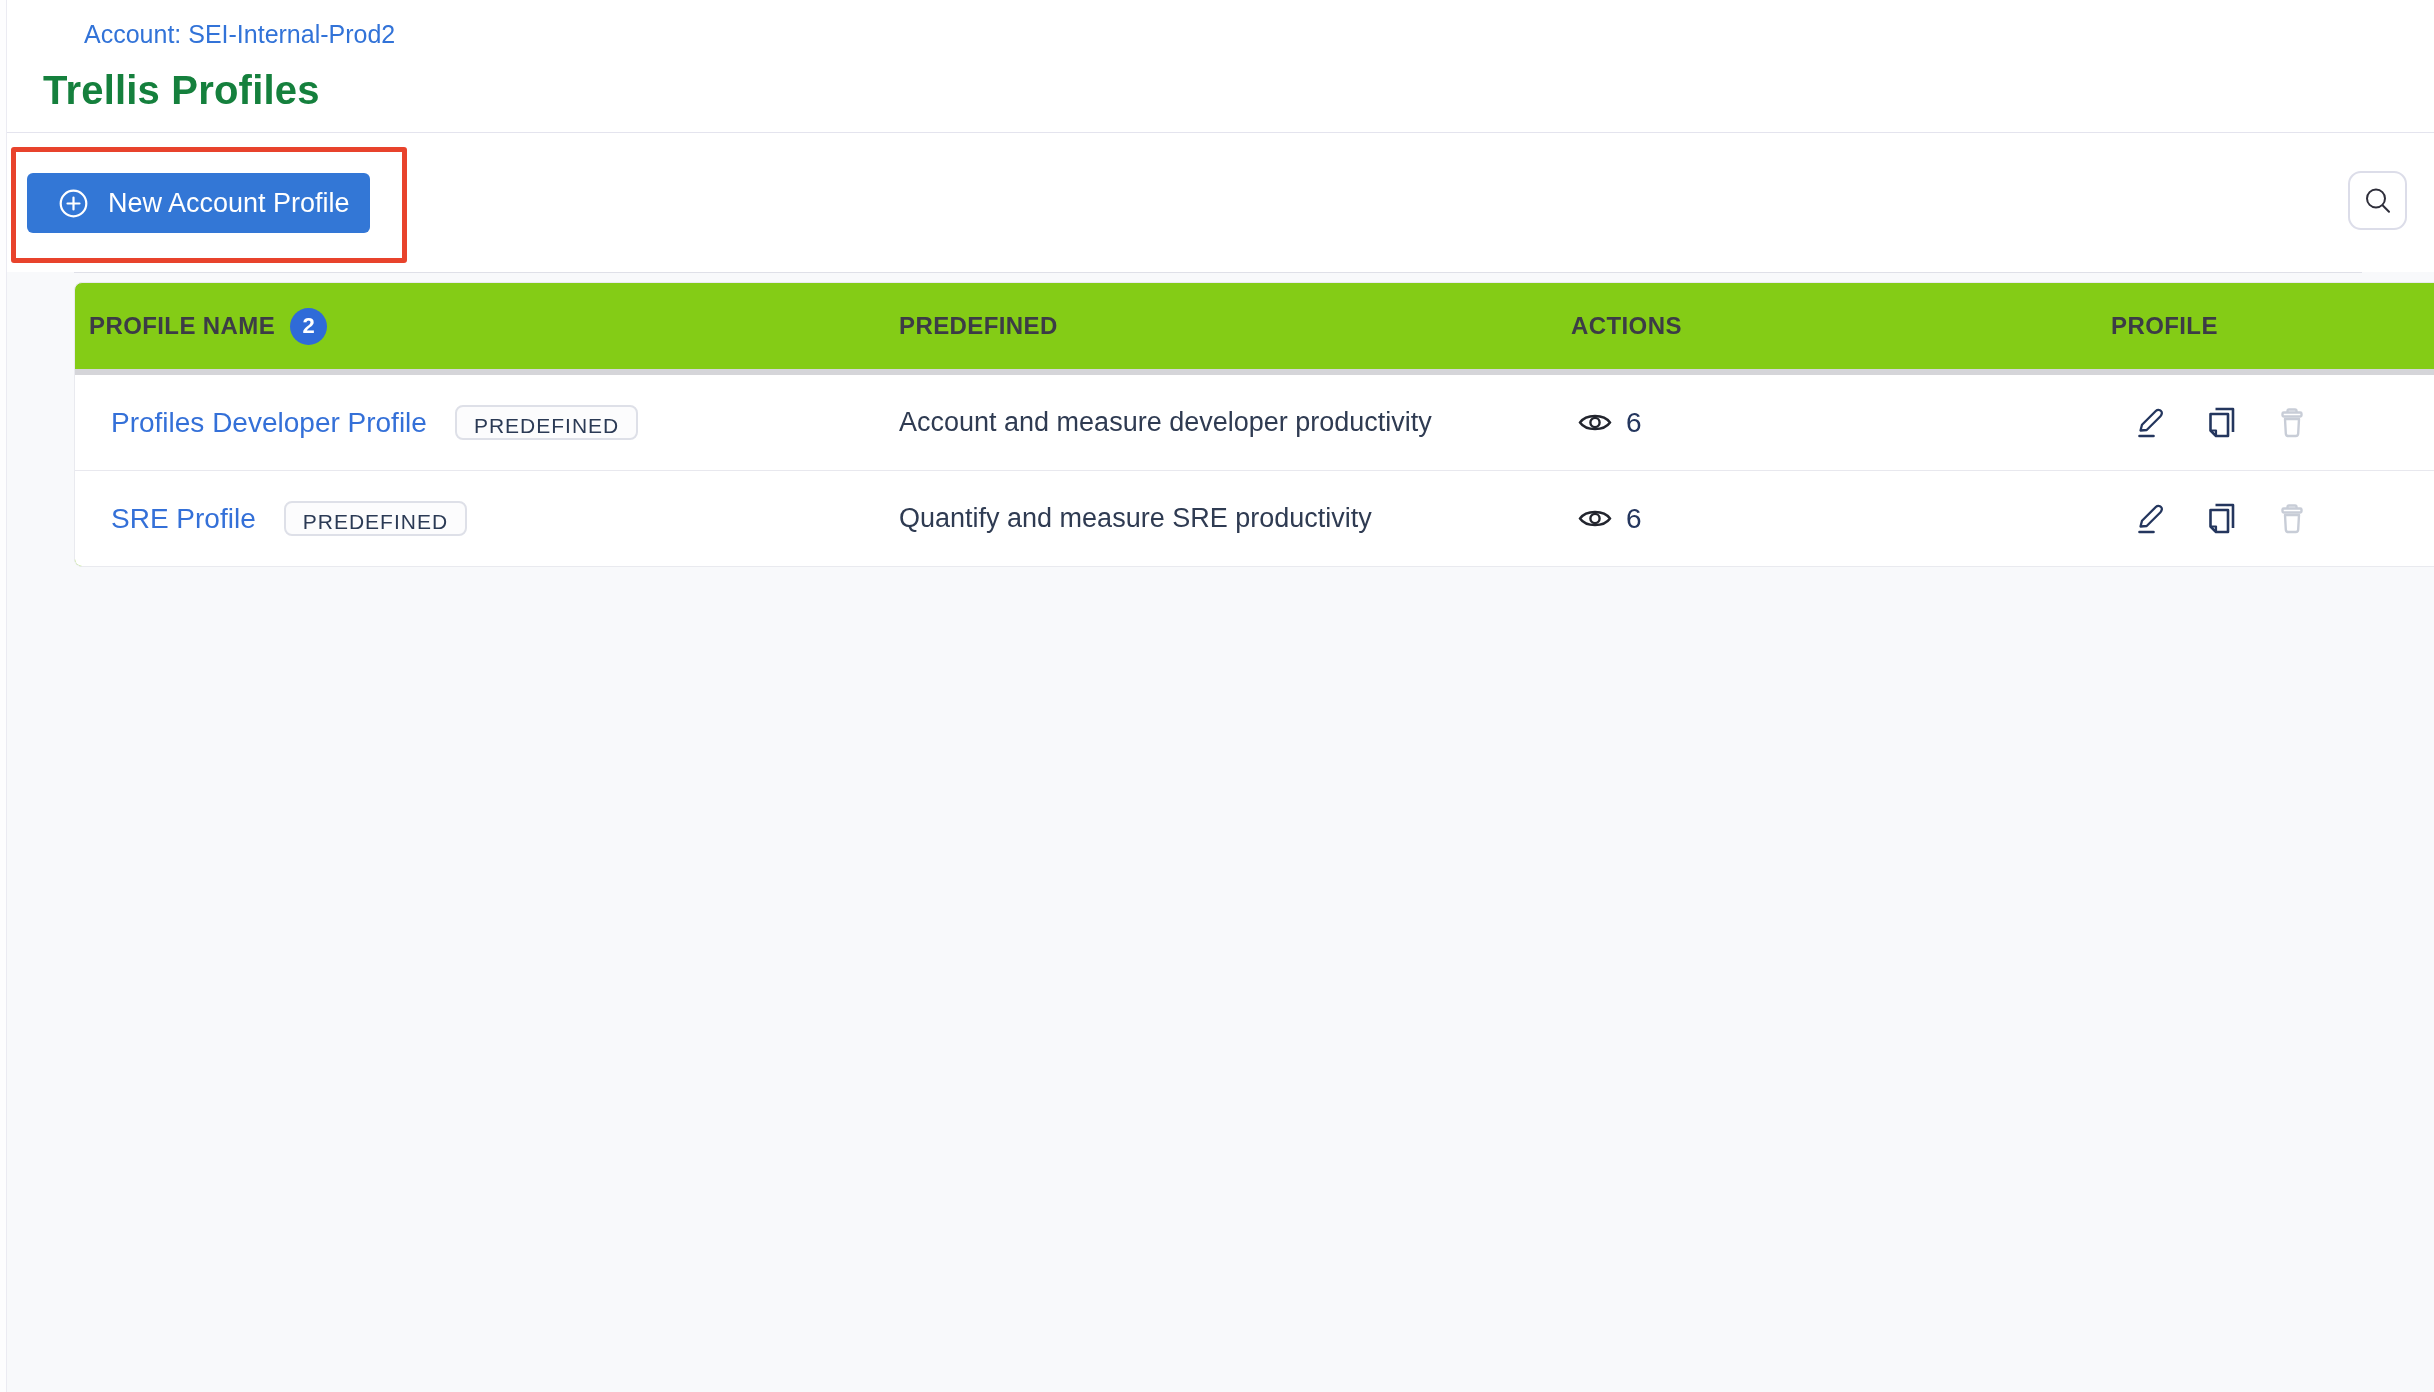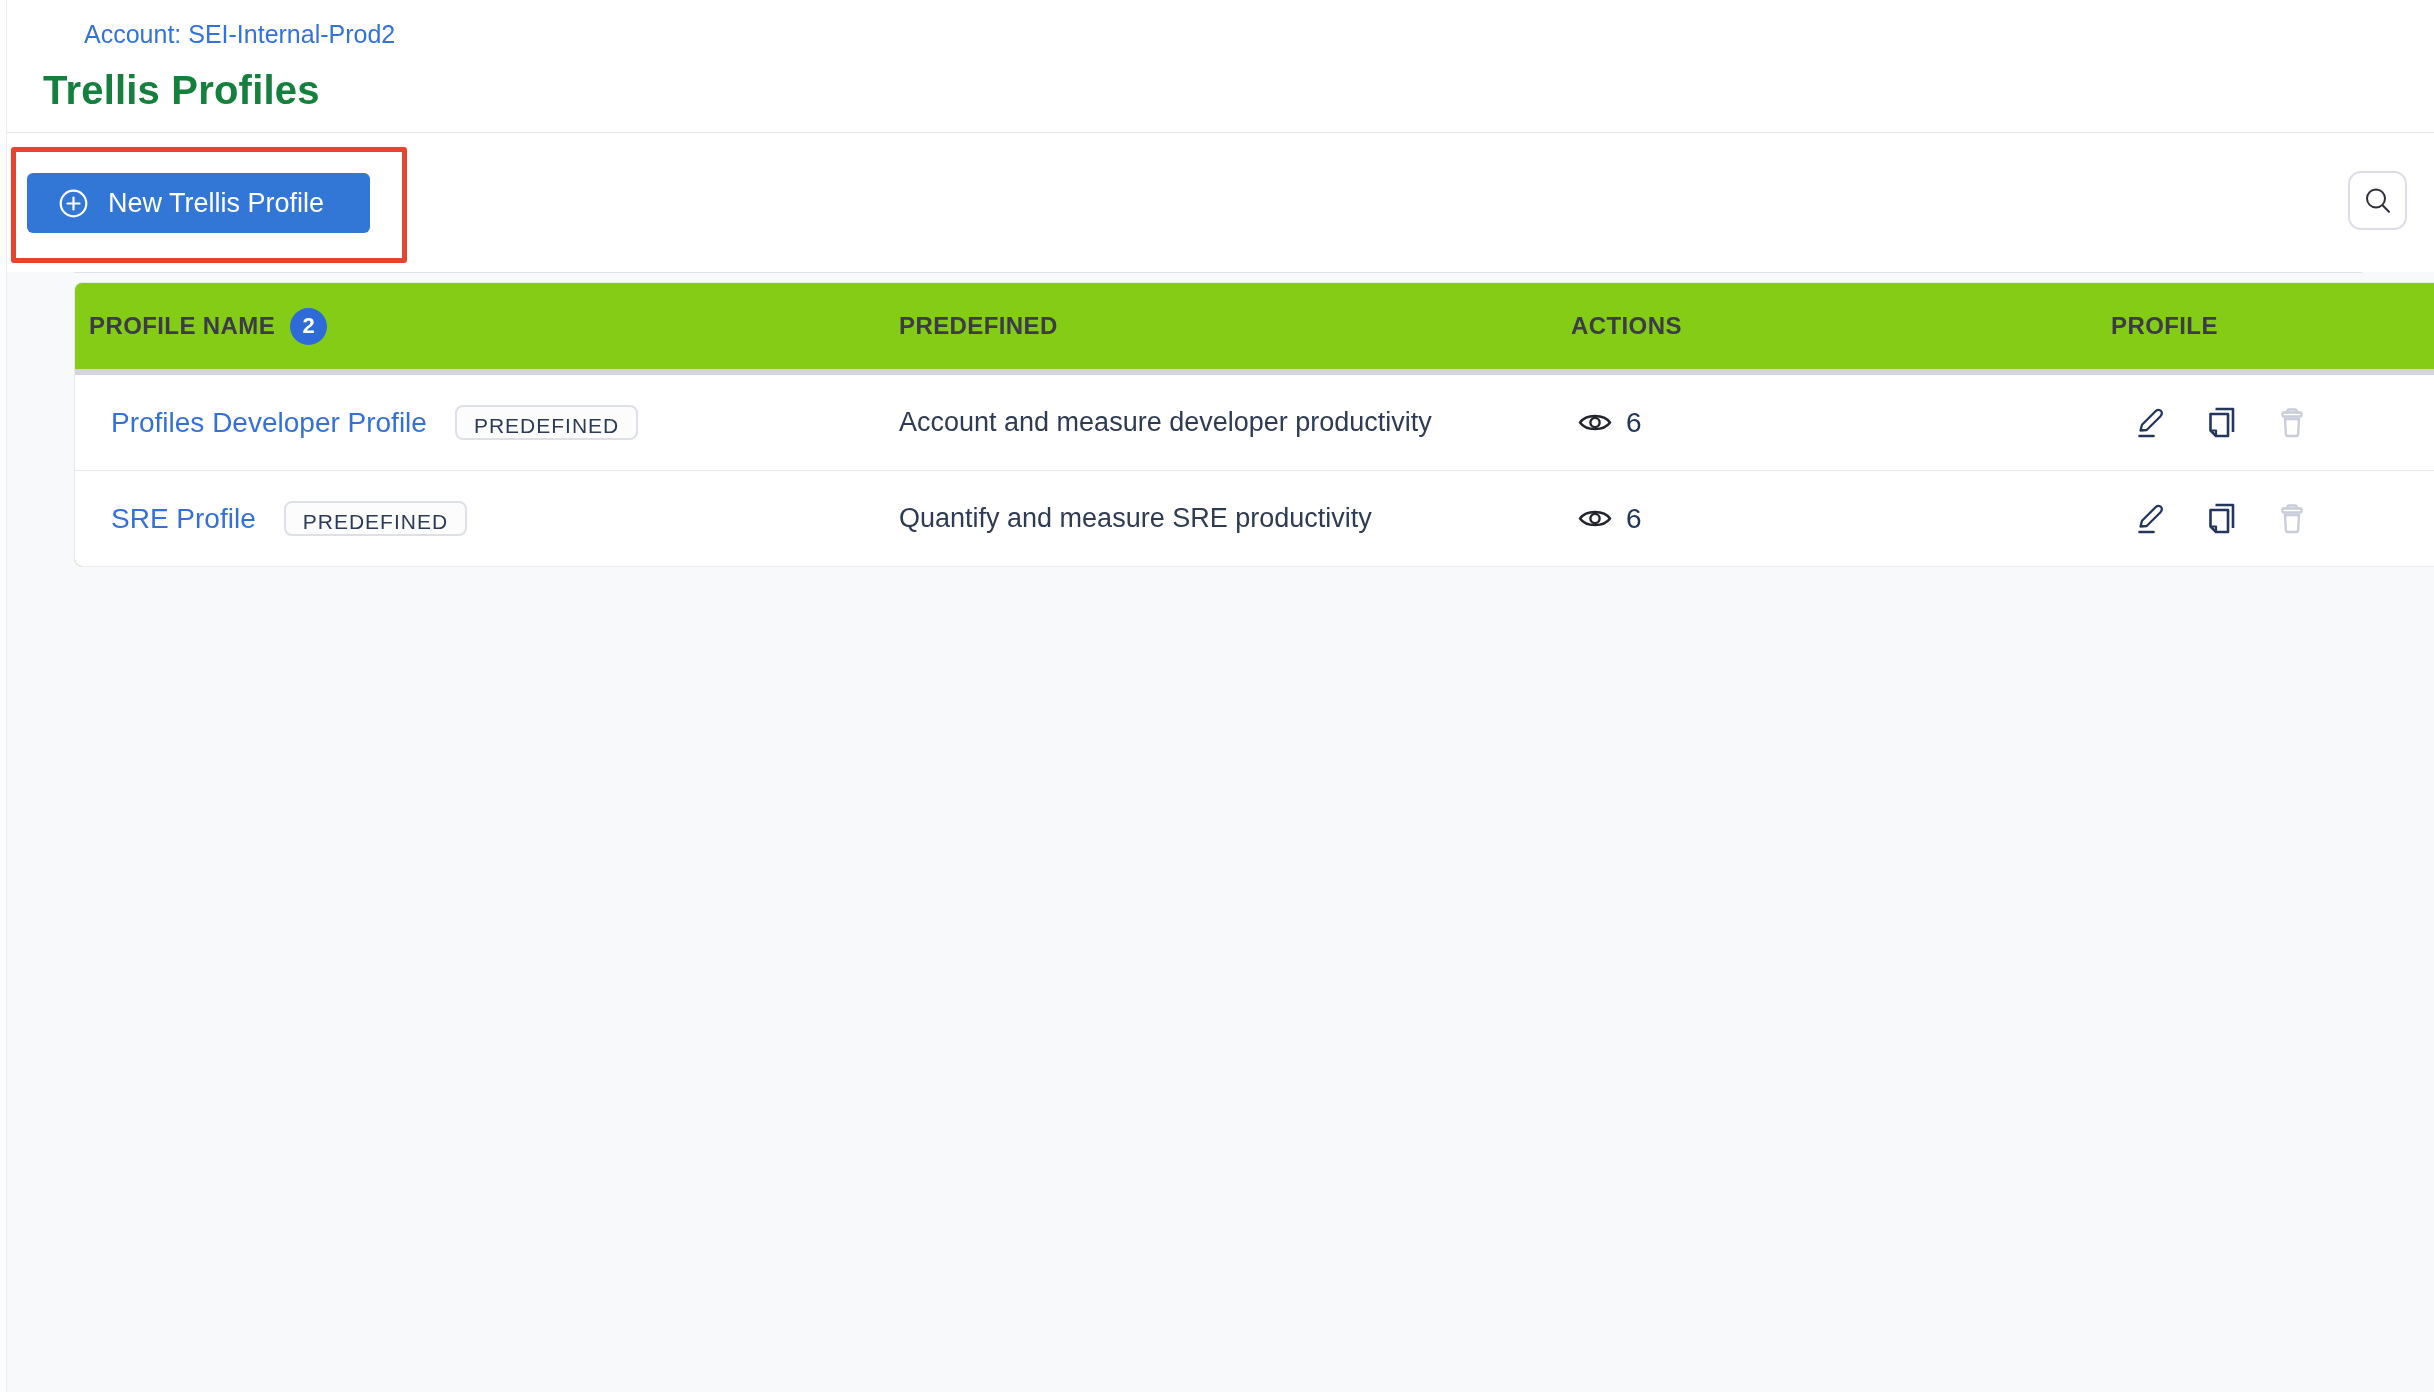--- a/index.html
+++ b/index.html
@@ -118,21 +118,21 @@
   </div>
 
   <div class="toolbar">
     <button class="btn-new">
       <span class="eye-wrap">
         <svg width="31" height="31" viewBox="0 0 31 31">
           <circle cx="15.5" cy="15.5" r="12.8" fill="none" stroke="#ffffff" stroke-width="2.2"></circle>
           <path d="M15.5 9.5 v12 M9.5 15.5 h12" stroke="#ffffff" stroke-width="2.2" stroke-linecap="round"></path>
         </svg>
       </span>
-      <span>New Trellis Profile</span>
+      <span>New Account Profile</span>
     </button>
     <div class="annotation-box"></div>
 
     <button class="btn-search">
       <span class="eye-wrap">
         <svg width="32" height="32" viewBox="0 0 32 32">
           <circle cx="14" cy="13.5" r="9" fill="none" stroke="#2e2e3a" stroke-width="2"></circle>
           <path d="M20.8 20.5 L27 26.8" stroke="#2e2e3a" stroke-width="2" stroke-linecap="round"></path>
         </svg>
       </span>

